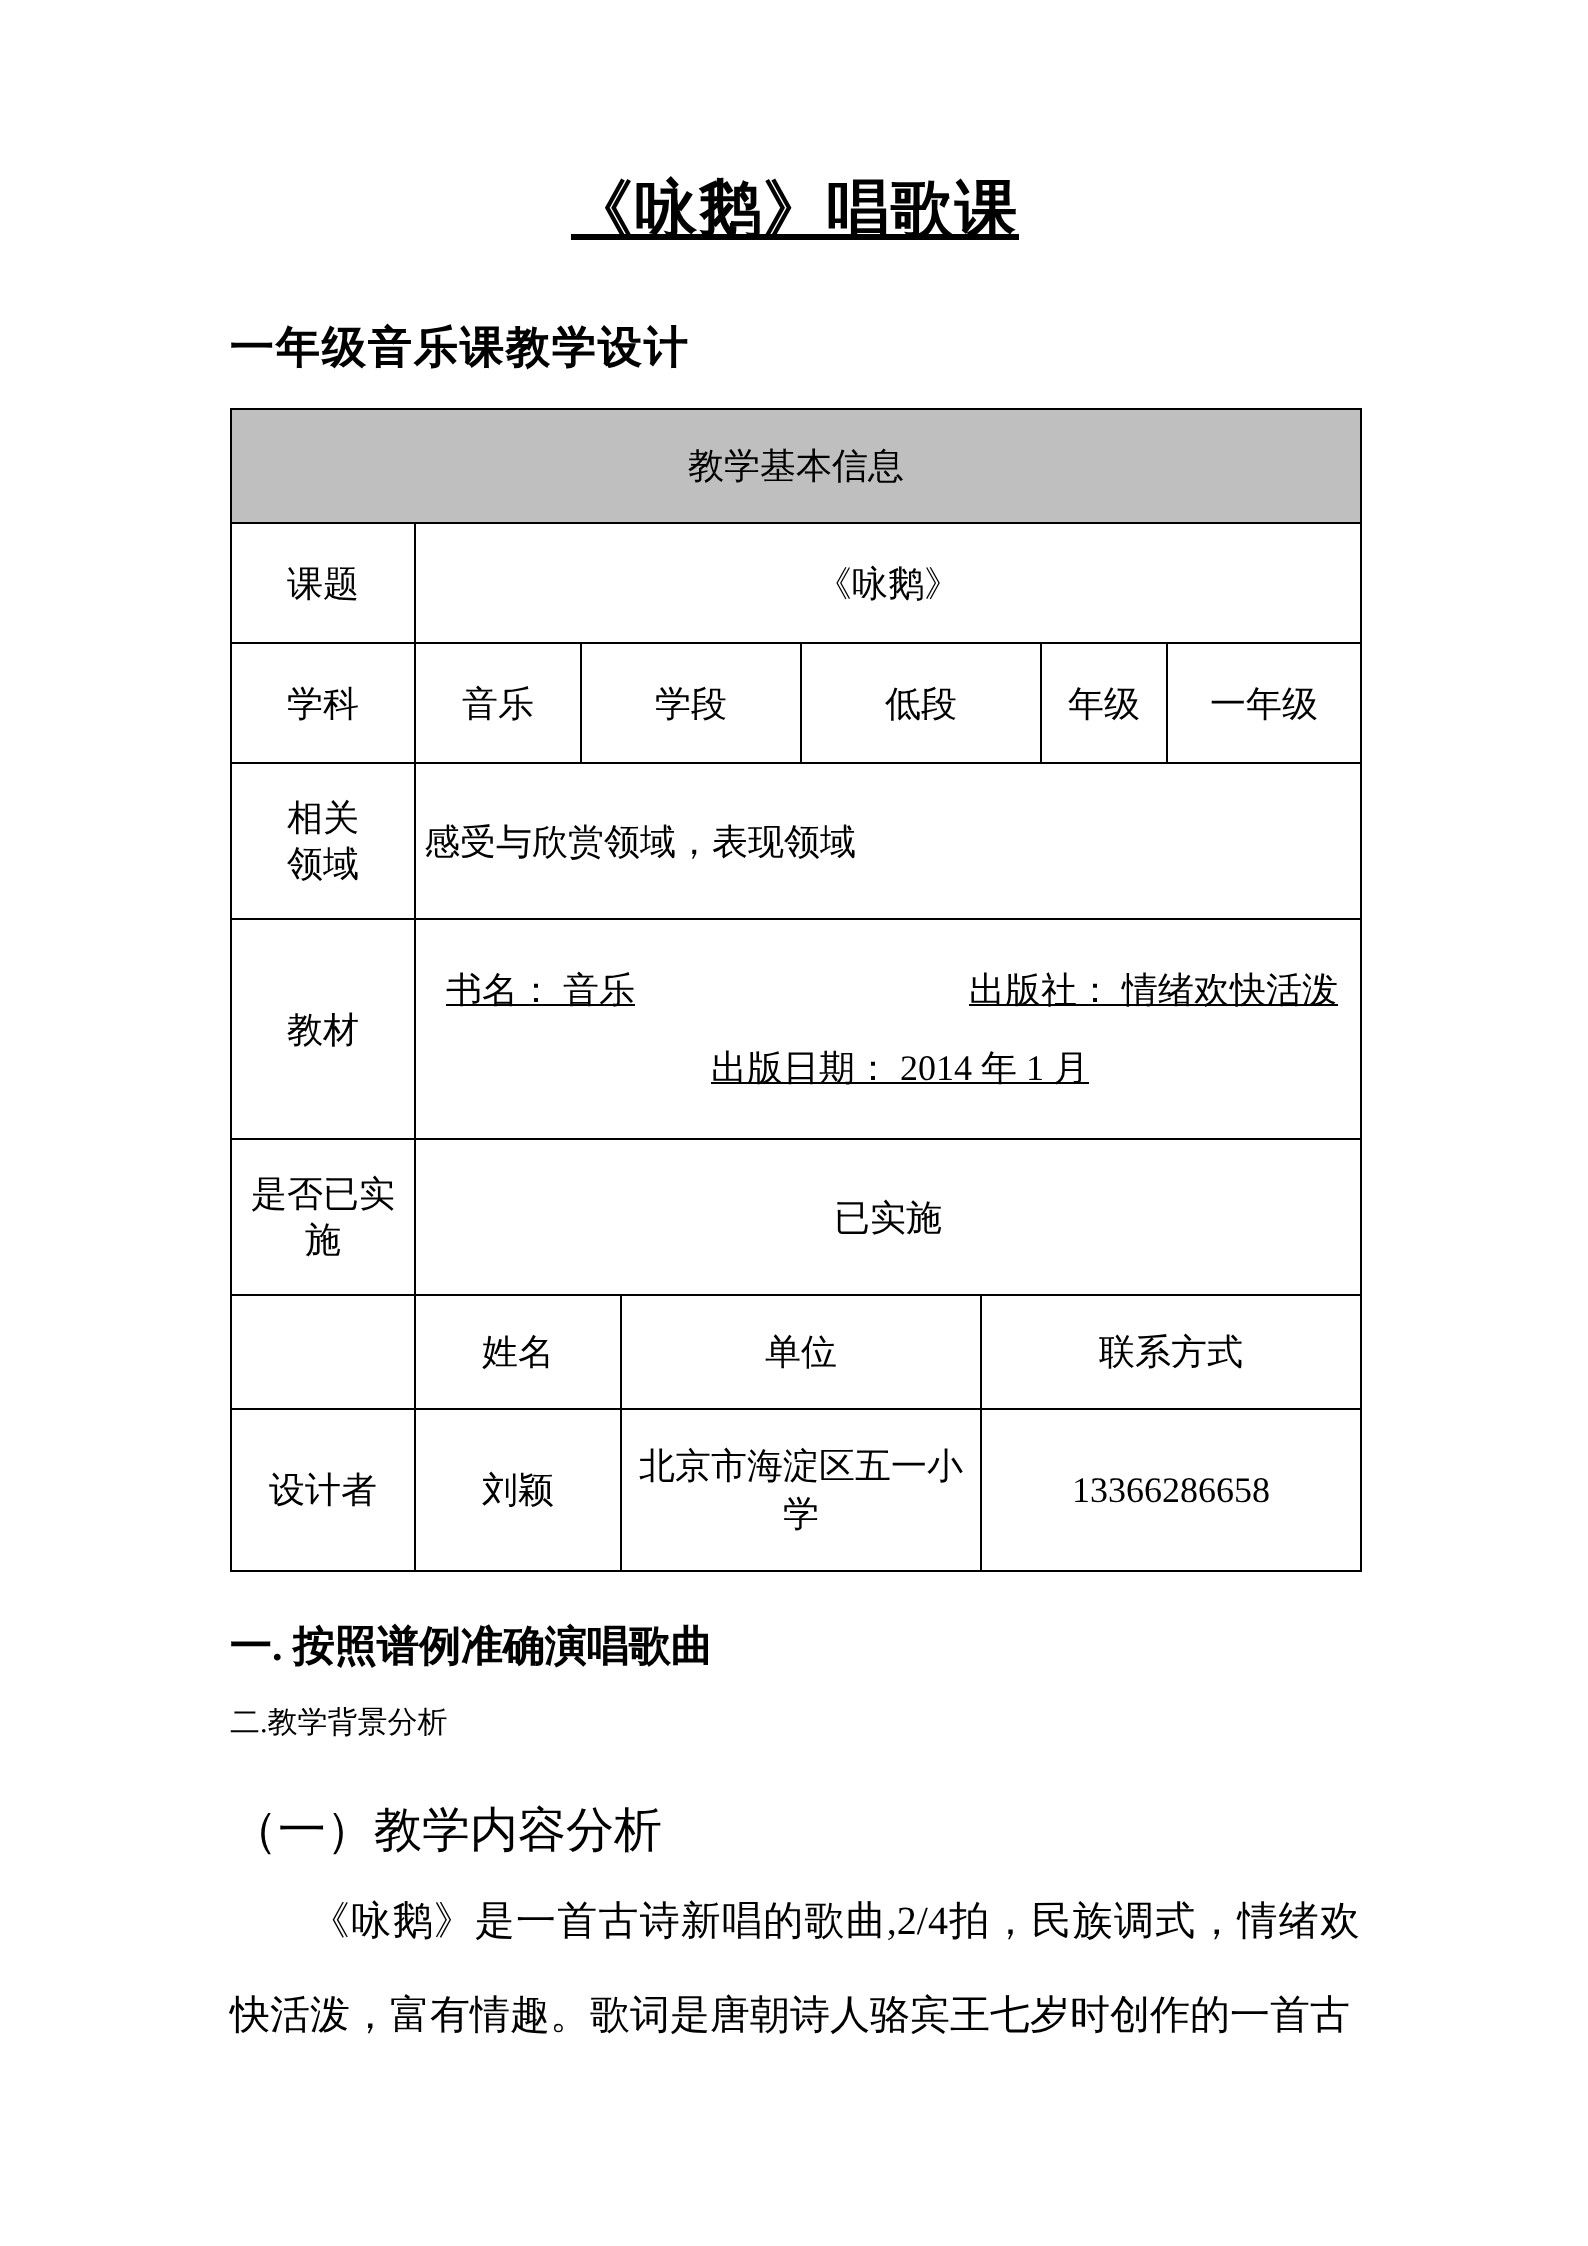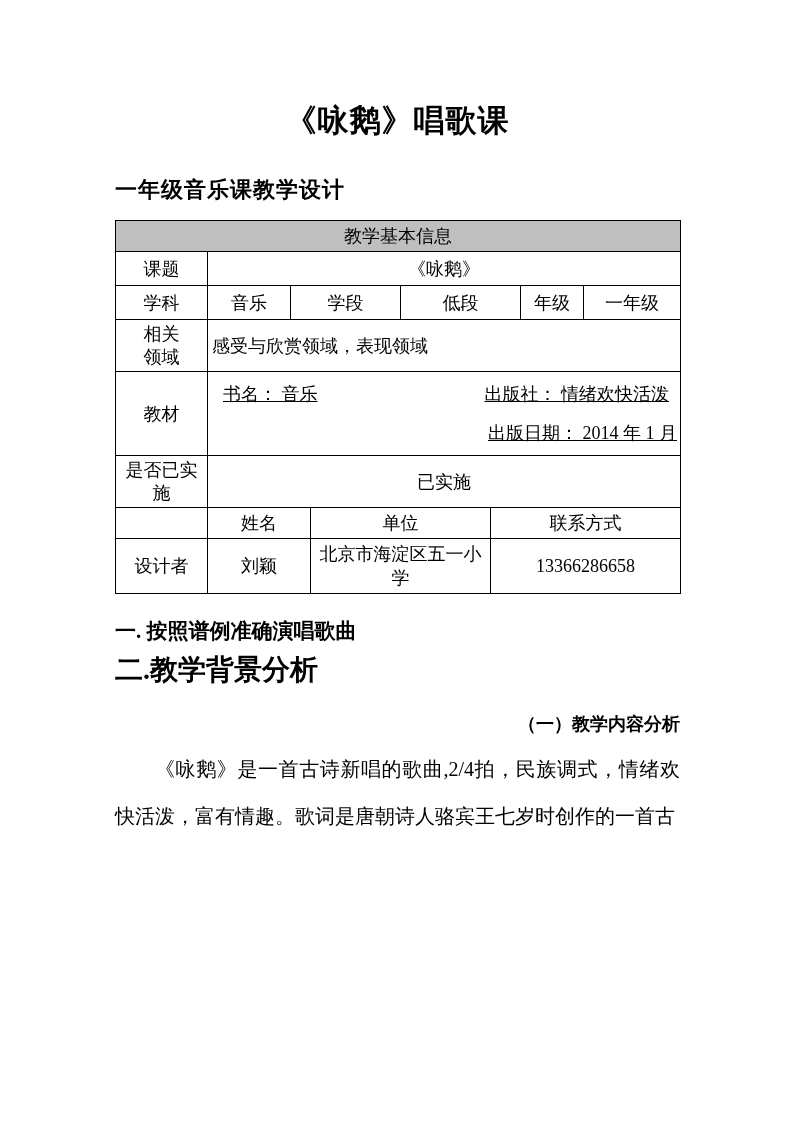--- a/index.html
+++ b/index.html
@@ -1,41 +1,41 @@
 <!DOCTYPE html>
 <html><head>
 <meta charset="utf-8">
 <style>
   html,body{margin:0;padding:0;}
   body{
     width:794px;height:1123px;background:#ffffff;color:#000;
     font-family:"Liberation Serif","DejaVu Serif",serif;
   }
   .page{box-sizing:border-box;width:794px;height:1123px;padding:84px 114px 0 115px;overflow:hidden;}
-  .doc-title{text-align:center;font-size:31px;font-weight:bold;margin:16px;letter-spacing:1px;}
+  .doc-title{text-align:center;font-size:31px;font-weight:bold;margin:0;letter-spacing:1px;text-decoration:underline;}
   .doc-subtitle{text-align:left;font-size:22px;font-weight:bold;margin:33px 0 15px 0;letter-spacing:1px;}
 
   table.meta{border-collapse:collapse;width:565px;table-layout:fixed;}
   table.meta td{
     border:1px solid #000;font-size:18px;text-align:center;vertical-align:middle;
-    padding:3px 3px;overflow:hidden;
+    padding:16px 3px;overflow:hidden;
   }
   td.sec-hdr{background:#bfbfbf;height:24px;}
   .tleft{text-align:left;padding-left:12px;}
   .vtop{vertical-align:top;padding-top:7px;}
   .wrap2{display:inline-block;width:2.25em;line-height:1.25;}
   .wrap4{display:inline-block;width:4.35em;line-height:1.25;}
   .book-cell{vertical-align:top;padding:0;text-decoration:underline;}
   .book-line1{display:flex;justify-content:space-between;padding:7px 8px 0 12px;text-align:left;}
-  .book-line2{padding:15px 0 7px 12px;text-align:right;}
+  .book-line2{padding:15px 0 7px 12px;text-align:center;}
 
   .h1{font-size:21px;font-weight:bold;margin:23px 0 5px 0;}
   .para{font-size:20px;line-height:47px;text-indent:2em;text-align:justify;margin:0;}
-  .h2{font-size:28px;font-weight:bold;margin:4px 0 0 0;line-height:40px;}
-  .h3{font-size:18px;font-weight:bold;margin:12px 0 0 0;line-height:44px;text-align:right;}
+  .h2{font-size:15px;font-weight:normal;margin:4px 0 0 0;line-height:40px;}
+  .h3{font-size:24px;font-weight:normal;margin:12px 0 0 0;line-height:44px;}
 </style>
 </head>
 <body>
 
 <div class="page">
 
   <h1 class="doc-title">《咏鹅》唱歌课</h1>
   <h2 class="doc-subtitle">一年级音乐课教学设计</h2>
 
   <table class="meta">

